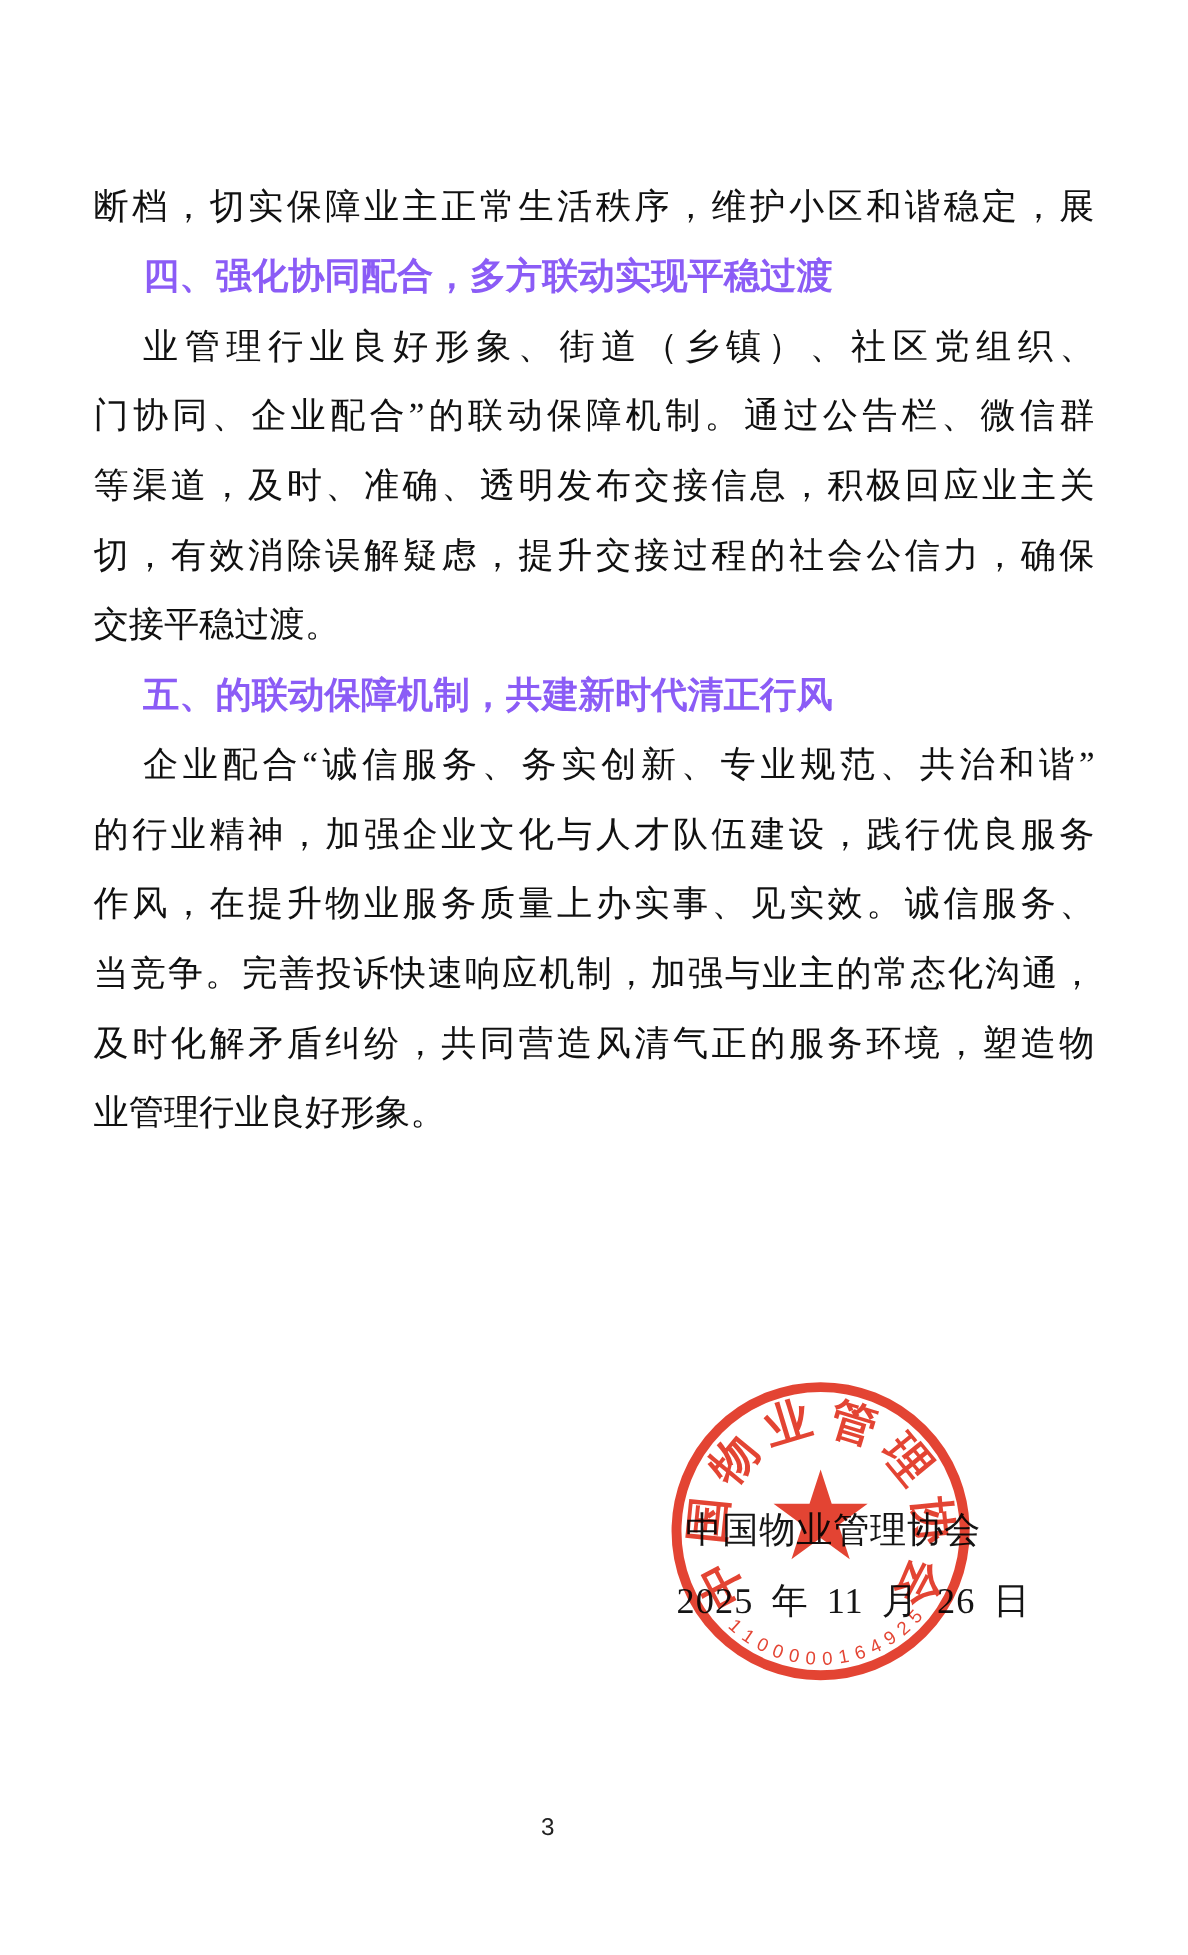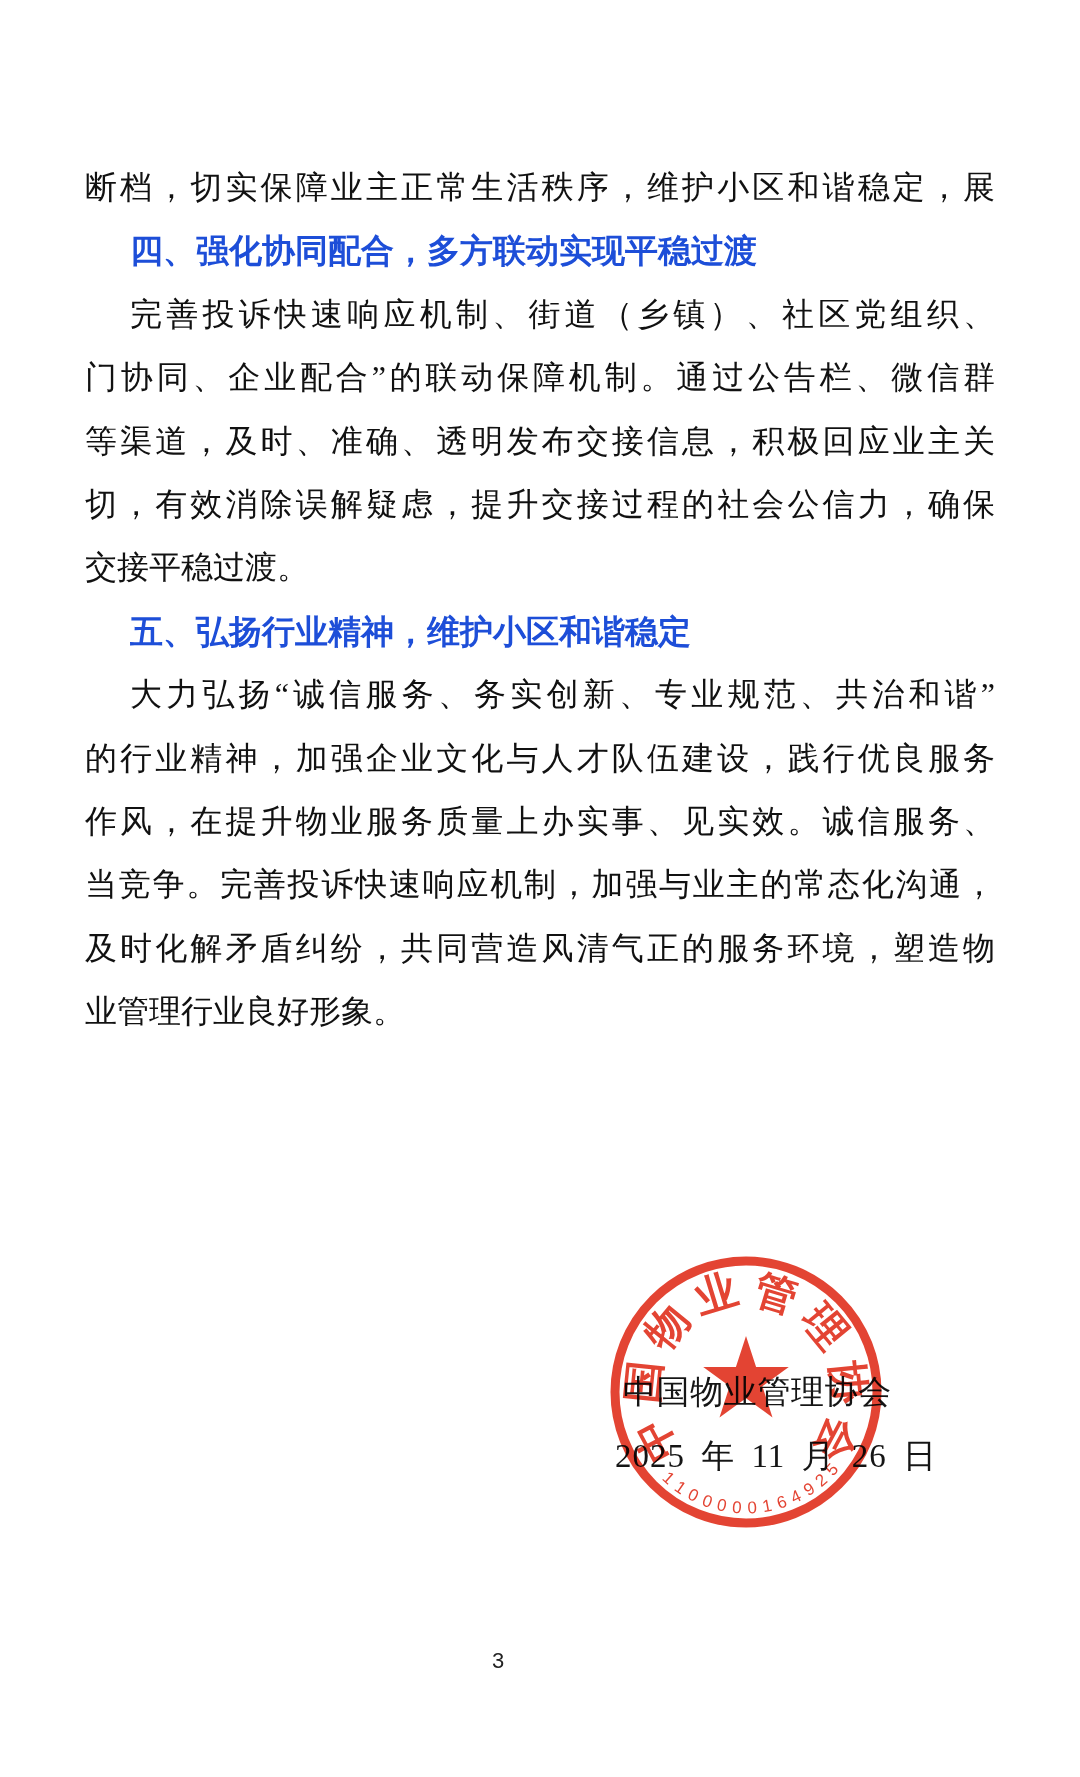--- a/index.html
+++ b/index.html
@@ -33,21 +33,21 @@
     text-align-last: left;
   }
   .line.indent { text-indent: 45px; }
   .line.heading {
     font-family: "Liberation Sans", "DejaVu Sans", sans-serif;
     font-weight: 700;
     font-size: 33px;
     text-align: center;
     text-align-last: left;
     text-indent: 45px;
-    color: #1d4ed8;
+    color: #8b5cf6;
   }
   .signature-org {
     position: absolute;
     left: 623px;
     top: 1371px;
     font-size: 33px;
     letter-spacing: 0.6px;
     line-height: 42px;
     white-space: nowrap;
     color: #151515;
@@ -94,27 +94,27 @@
   }
 </style>
 </head>
 <body>
 
 <div class="page">
 
   <div class="text-block">
     <div class="line">断档，切实保障业主正常生活秩序，维护小区和谐稳定，展</div>
     <div class="line heading">四、强化协同配合，多方联动实现平稳过渡</div>
-    <div class="line indent">完善投诉快速响应机制、街道（乡镇）、社区党组织、</div>
+    <div class="line indent">业管理行业良好形象、街道（乡镇）、社区党组织、</div>
     <div class="line">门协同、企业配合”的联动保障机制。通过公告栏、微信群</div>
     <div class="line">等渠道，及时、准确、透明发布交接信息，积极回应业主关</div>
     <div class="line">切，有效消除误解疑虑，提升交接过程的社会公信力，确保</div>
     <div class="line plain">交接平稳过渡。</div>
-    <div class="line heading">五、弘扬行业精神，维护小区和谐稳定</div>
-    <div class="line indent">大力弘扬“诚信服务、务实创新、专业规范、共治和谐”</div>
+    <div class="line heading">五、的联动保障机制，共建新时代清正行风</div>
+    <div class="line indent">企业配合“诚信服务、务实创新、专业规范、共治和谐”</div>
     <div class="line">的行业精神，加强企业文化与人才队伍建设，践行优良服务</div>
     <div class="line">作风，在提升物业服务质量上办实事、见实效。诚信服务、</div>
     <div class="line">当竞争。完善投诉快速响应机制，加强与业主的常态化沟通，</div>
     <div class="line">及时化解矛盾纠纷，共同营造风清气正的服务环境，塑造物</div>
     <div class="line plain">业管理行业良好形象。</div>
   </div>
 
   <div class="signature-org">中国物业管理协会</div>
   <div class="signature-date">2025 年 11 月 26 日</div>
 

